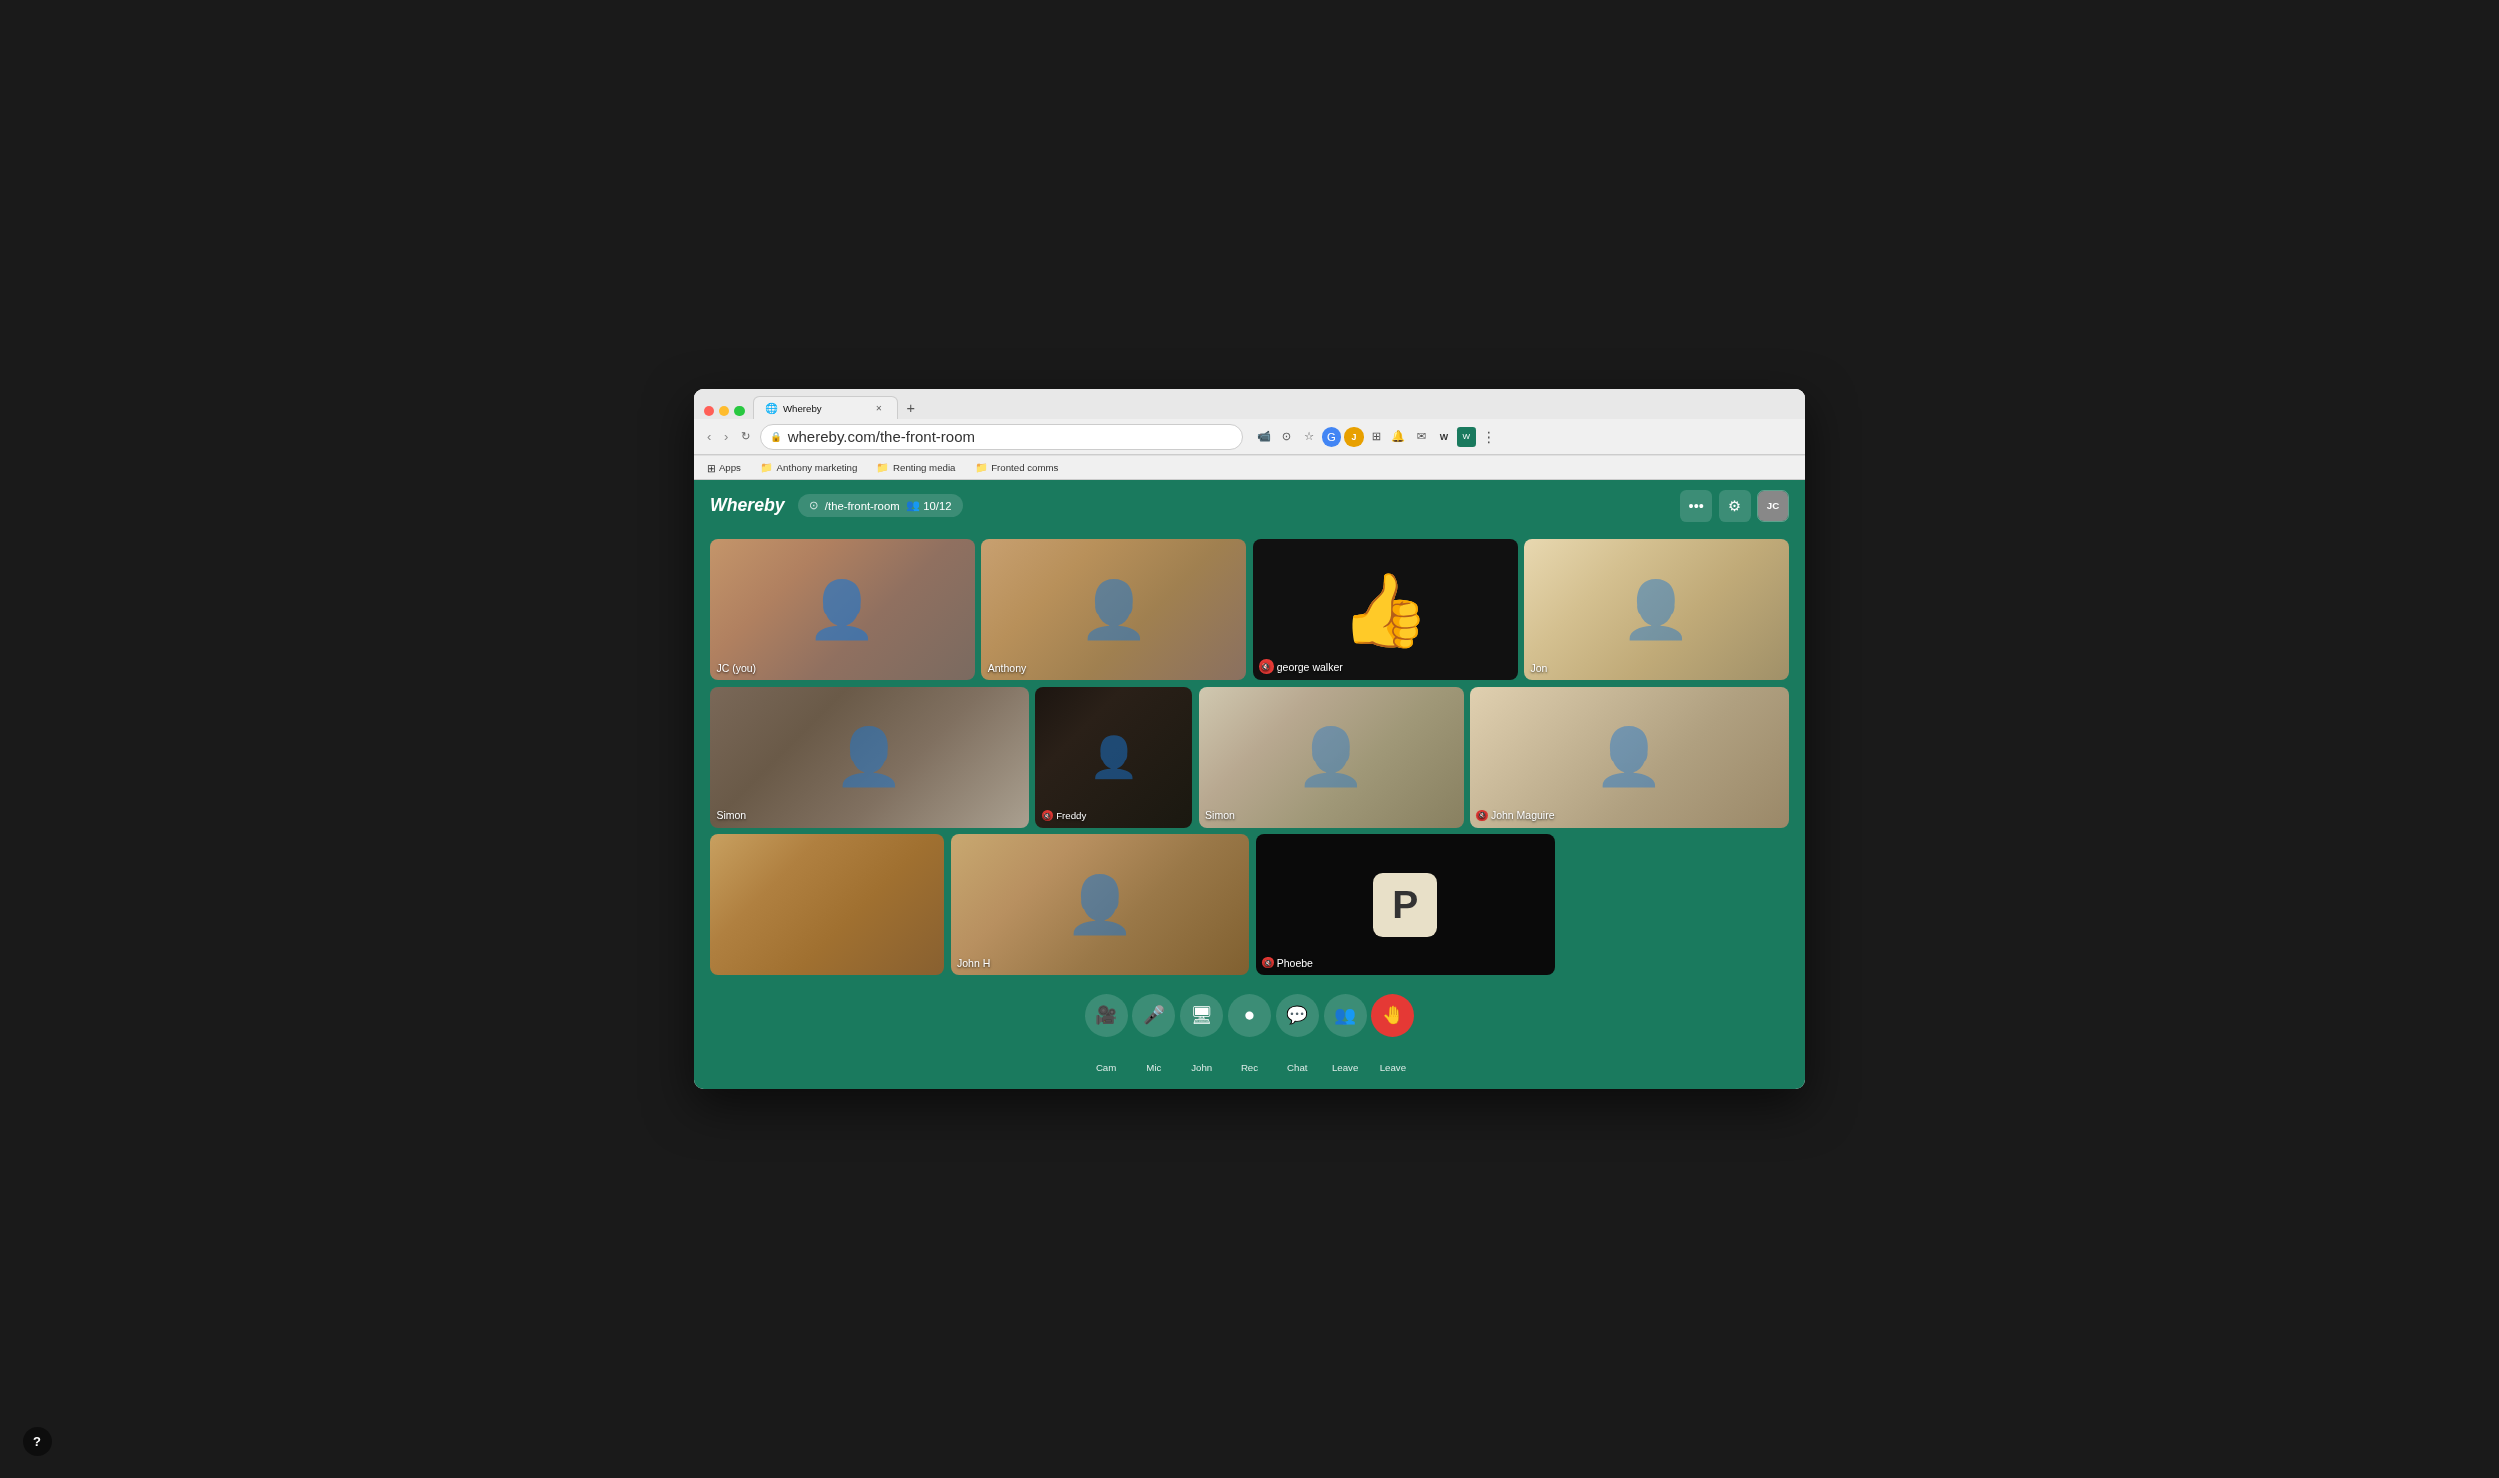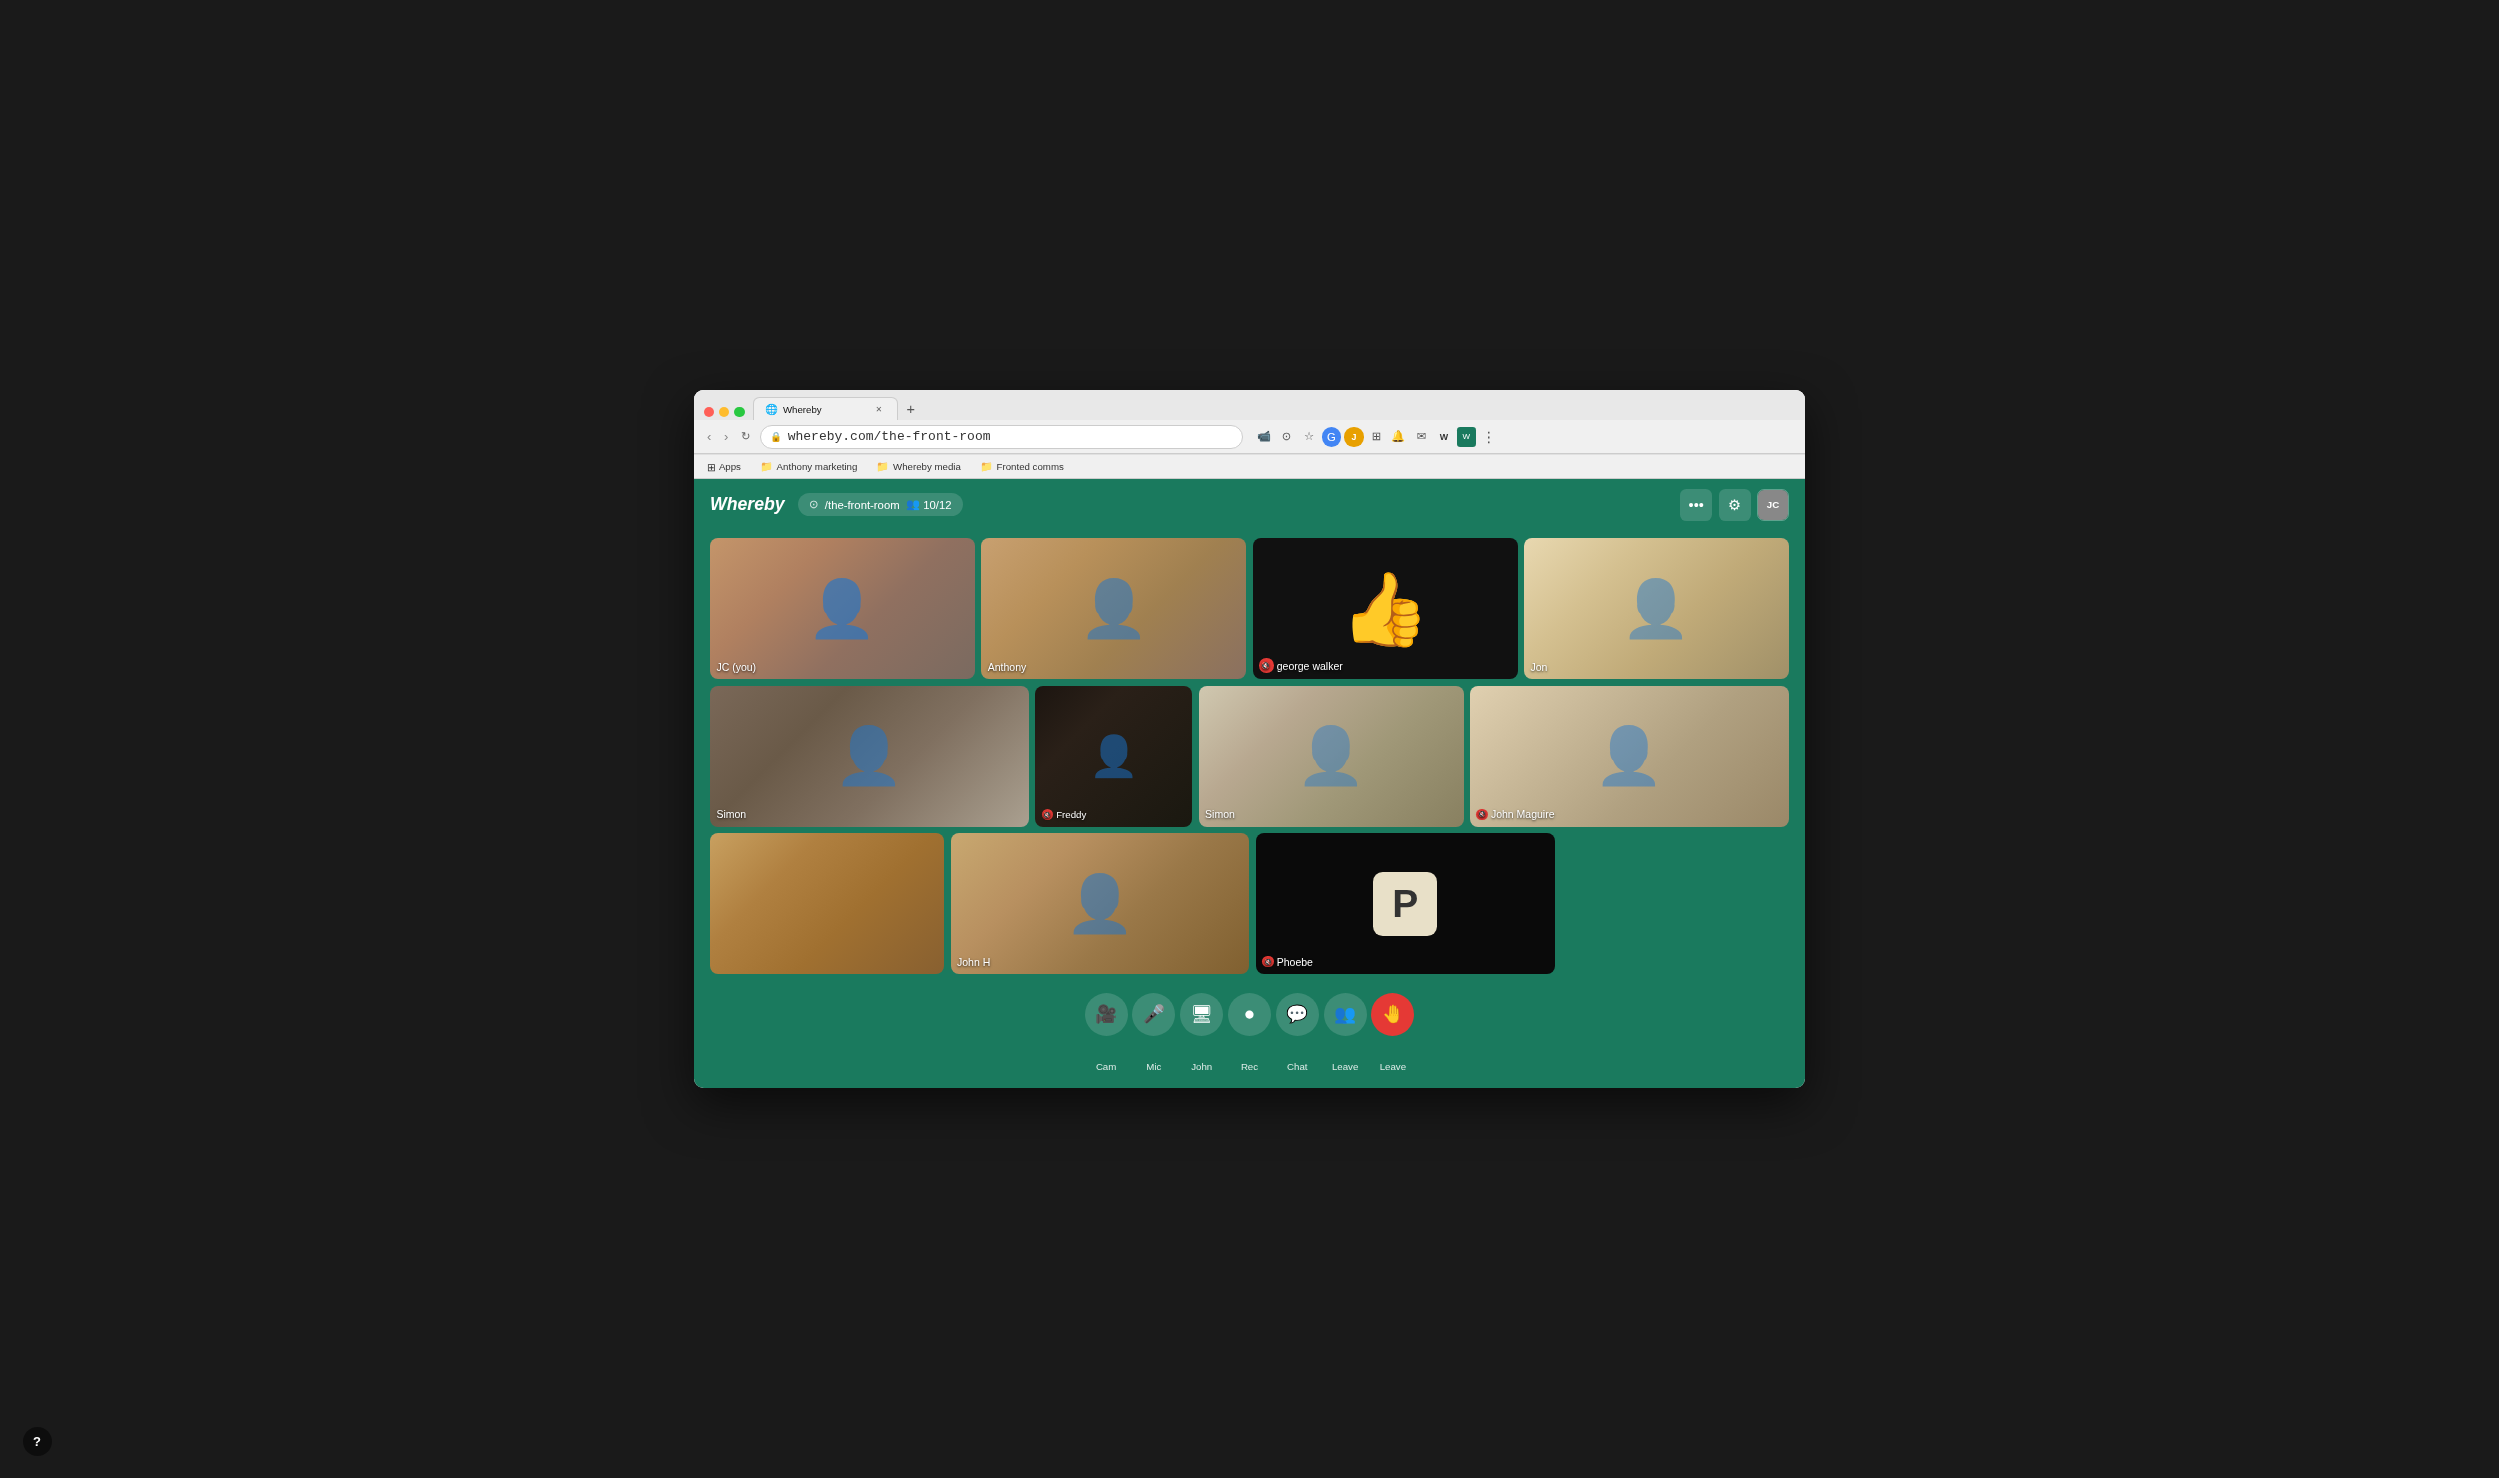--- a/index.html
+++ b/index.html
@@ -428,21 +428,21 @@
       <button class="new-tab-btn">+</button>
     </div>
 
     <div class="url-area">
       <button class="nav-btn">‹</button>
       <button class="nav-btn">›</button>
       <button class="refresh-btn">↻</button>
 
       <div class="address-bar">
         <span class="lock-icon">🔒</span>
-        <span style="font-size:13px; color:#333;font-family:Liberation Mono, monospace;">whereby.com/the-front-room</span>
+        <span style="font-size:15px; color:#333;">whereby.com/the-front-room</span>
       </div>
 
       <div class="toolbar-icons">
         <button class="toolbar-icon-btn">📹</button>
         <button class="toolbar-icon-btn">⊙</button>
         <button class="toolbar-icon-btn">☆</button>
         <button class="toolbar-icon-btn" style="background:#4285f4; color:white; border-radius:50%;">G</button>
         <button class="toolbar-icon-btn" style="background:#e8a000; color:white; border-radius:50%; font-size:8.9px; font-weight:700;">J</button>
         <button class="toolbar-icon-btn">⊞</button>
         <button class="toolbar-icon-btn">🔔</button>
@@ -457,21 +457,21 @@
       <div class="bookmark-item">
         <span class="bookmark-folder-icon">⊞</span>
         <span>Apps</span>
       </div>
       <div class="bookmark-item">
         <span class="bookmark-folder-icon">📁</span>
         <span>Anthony marketing</span>
       </div>
       <div class="bookmark-item">
         <span class="bookmark-folder-icon">📁</span>
-        <span>Whereby media</span>
+        <span>Renting media</span>
       </div>
       <div class="bookmark-item">
         <span class="bookmark-folder-icon">📁</span>
         <span>Fronted comms</span>
       </div>
     </div>
   </div>
 
   <div class="whereby-app">
 

